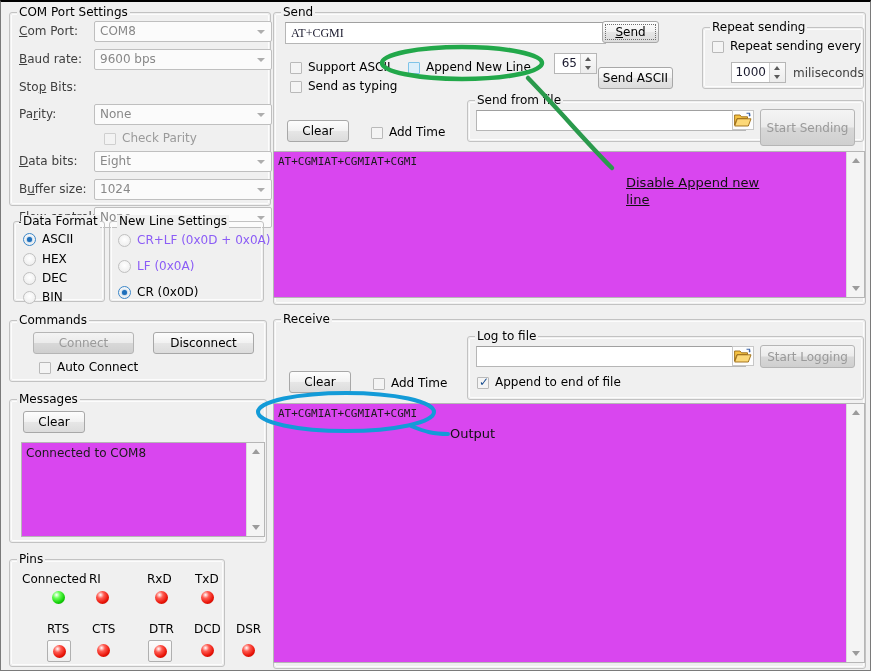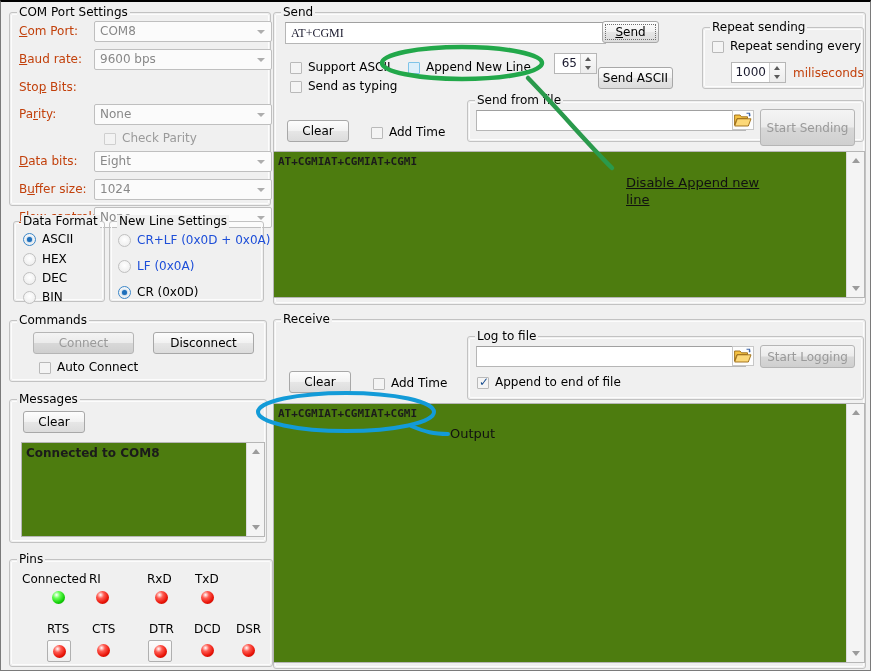--- a/index.html
+++ b/index.html
@@ -50,21 +50,21 @@
     white-space: nowrap;
     z-index: 2;
   }
 
   
   .lbl {
     position: absolute;
     font-size: 12px;
     line-height: 14px;
     white-space: nowrap;
-    color: #c2410c;
+    color: #404040;
   }
   .lbl u { text-decoration: underline; }
 
   .combo {
     position: absolute;
     box-sizing: border-box;
     background: #fbfbfb;
     border: 1px solid #bfbfbf;
     border-radius: 2px;
     height: 21px;
@@ -161,21 +161,21 @@
     content: "";
     position: absolute; left: 3px; top: 3px;
     width: 5px; height: 5px; border-radius: 50%;
     background: #1f6fba;
     box-shadow: 0 0 2px #2e86d4;
   }
   .rb .rtext {
     position: absolute; left: 19px; top: -1px;
     font-size: 12px; line-height: 16px; color: #000;
   }
-  .rb.dim .rtext { color: #1d4ed8; }
+  .rb.dim .rtext { color: #8b5cf6; }
 
   
   .spin {
     position: absolute;
     box-sizing: border-box;
     background: #ffffff;
     border: 1px solid #b6b6b6;
     height: 21px;
   }
   .spin .sval {
@@ -205,24 +205,23 @@
     content: ""; position: absolute; left: 4px; bottom: 3px;
     width: 0; height: 0;
     border-left: 3px solid transparent; border-right: 3px solid transparent;
     border-top: 4px solid #5a5a5a;
   }
 
   
   .area {
     position: absolute;
     box-sizing: border-box;
-    background: #4d7c0f;
+    background: #d946ef;
     border: 1px solid #b6b6b6;
     overflow: hidden;
-    font-weight: bold;
   }
   .area .content {
     position: absolute; left: 4px; top: 3px; right: 20px;
     font-family: "DejaVu Sans Mono", "Liberation Mono", monospace;
     font-size: 11px;
     line-height: 14px;
     color: #1b1b1b;
     white-space: pre-wrap;
     word-break: break-all;
   }
@@ -421,21 +420,21 @@
 
     <div class="area" style="left:12px; top:49px; width:244px; height:95px;">
       <div class="content sans">Connected to COM8</div>
       <div class="sbar">
         <div class="sb-up"></div>
         <div class="sb-dn"></div>
       </div>
     </div>
   </div>
 
-  <div class="gb" style="left:8px; top:551px; width:264px; height:114px;">
+  <div class="gb" style="left:8px; top:551px; width:216px; height:114px;">
     <div class="gb-frame"></div>
     <div class="gb-title">Pins</div>
 
     <div class="pinlbl" style="left:13px; top:19px;">Connected</div>
     <div class="pinlbl" style="left:80px; top:19px;">RI</div>
     <div class="pinlbl" style="left:138px; top:19px;">RxD</div>
     <div class="pinlbl" style="left:186px; top:19px;">TxD</div>
 
     <div class="led green" style="left:43px; top:38px;"></div>
     <div class="led red" style="left:87px; top:38px;"></div>

